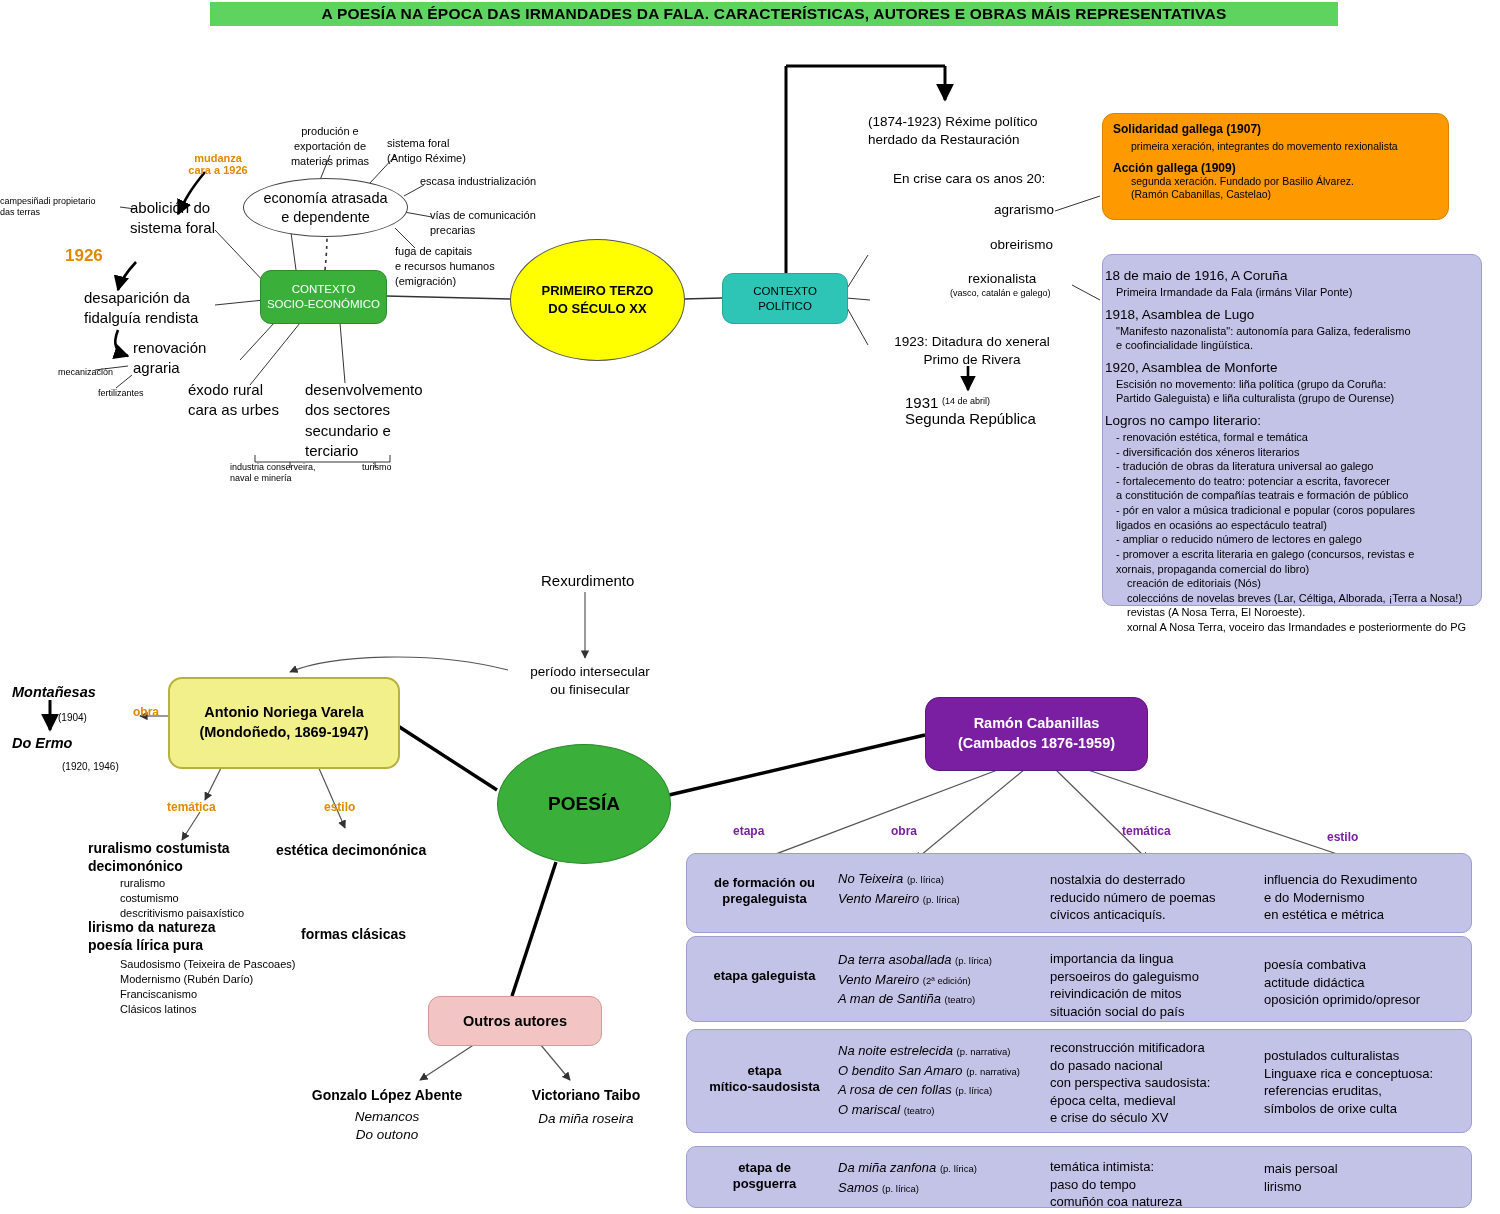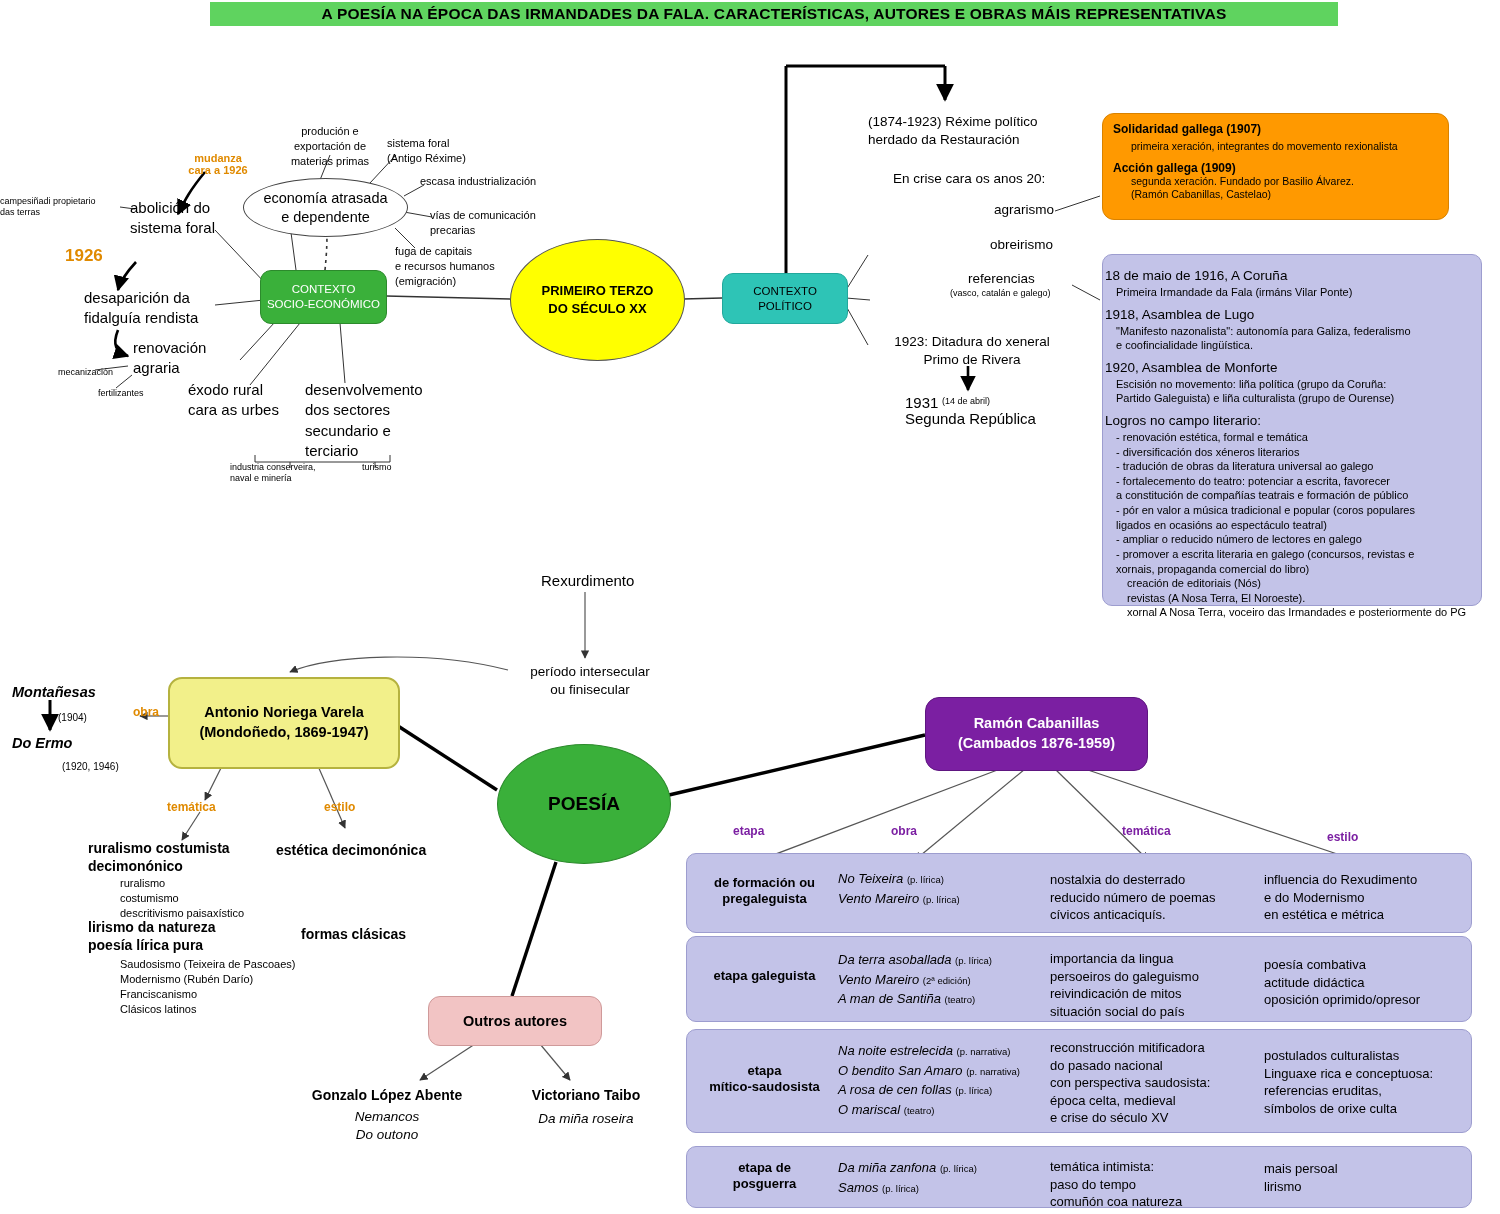--- a/index.html
+++ b/index.html
@@ -233,21 +233,21 @@
 terciario</div>
 <div class="abs t9" style="left:230px;top:462px;width:130px;white-space:pre-line">industria conserveira,
 naval e minería</div>
 <div class="abs t9" style="left:362px;top:462px">turismo</div>
 
 <div class="abs t13" id="poltext" style="left:868px;top:113px;width:220px;white-space:pre-line">(1874-1923) Réxime político
 herdado da Restauración</div>
 <div class="abs t13" style="left:893px;top:170px;width:230px">En crise cara os anos 20:</div>
 <div class="abs t13" style="left:994px;top:201px">agrarismo</div>
 <div class="abs t13" style="left:990px;top:236px">obreirismo</div>
-<div class="abs t13" style="left:968px;top:270px">referencias</div>
+<div class="abs t13" style="left:968px;top:270px">rexionalista</div>
 <div class="abs t9" style="left:950px;top:288px">(vasco, catalán e galego)</div>
 <div class="abs t13 ctr" style="left:872px;top:333px;width:200px;white-space:pre-line">1923: Ditadura do xeneral
 Primo de Rivera</div>
 <div class="abs t15" style="left:905px;top:393px">1931</div>
 <div class="abs t9" style="left:942px;top:396px">(14 de abril)</div>
 <div class="abs t15" style="left:905px;top:409px">Segunda República</div>
 
 <div class="abs box-orange">
   <div class="h">Solidaridad gallega (1907)</div>
   <div class="s" style="margin-top:4px">primeira xeración, integrantes do movemento rexionalista</div>
@@ -273,20 +273,21 @@
       <div>- fortalecemento do teatro: potenciar a escrita, favorecer</div>
       <div>  a constitución de compañías teatrais e formación de público</div>
       <div>- pór en valor a música tradicional e popular (coros populares</div>
       <div>  ligados en ocasións ao espectáculo teatral)</div>
       <div>- ampliar o reducido número de lectores en galego</div>
       <div>- promover a escrita literaria en galego (concursos, revistas e</div>
       <div>  xornais, propaganda comercial do libro)</div>
     </div>
   <div class="jj" id="logros-sub">
       <div>creación de editoriais (Nós)</div>
+      <div>coleccións de novelas breves (Lar, Céltiga, Alborada, ¡Terra a Nosa!)</div>
       <div>revistas (A Nosa Terra, El Noroeste).</div>
       <div>xornal A Nosa Terra, voceiro das Irmandades e posteriormente do PG</div>
     </div>
 </div>
 
 <div class="abs t15" style="left:541px;top:571px">Rexurdimento</div>
 <div class="abs t13 ctr" style="left:505px;top:663px;width:170px;white-space:pre-line">período intersecular
 ou finisecular</div>
 <div class="abs ellipse-poesia">
   <span>POESÍA</span>

